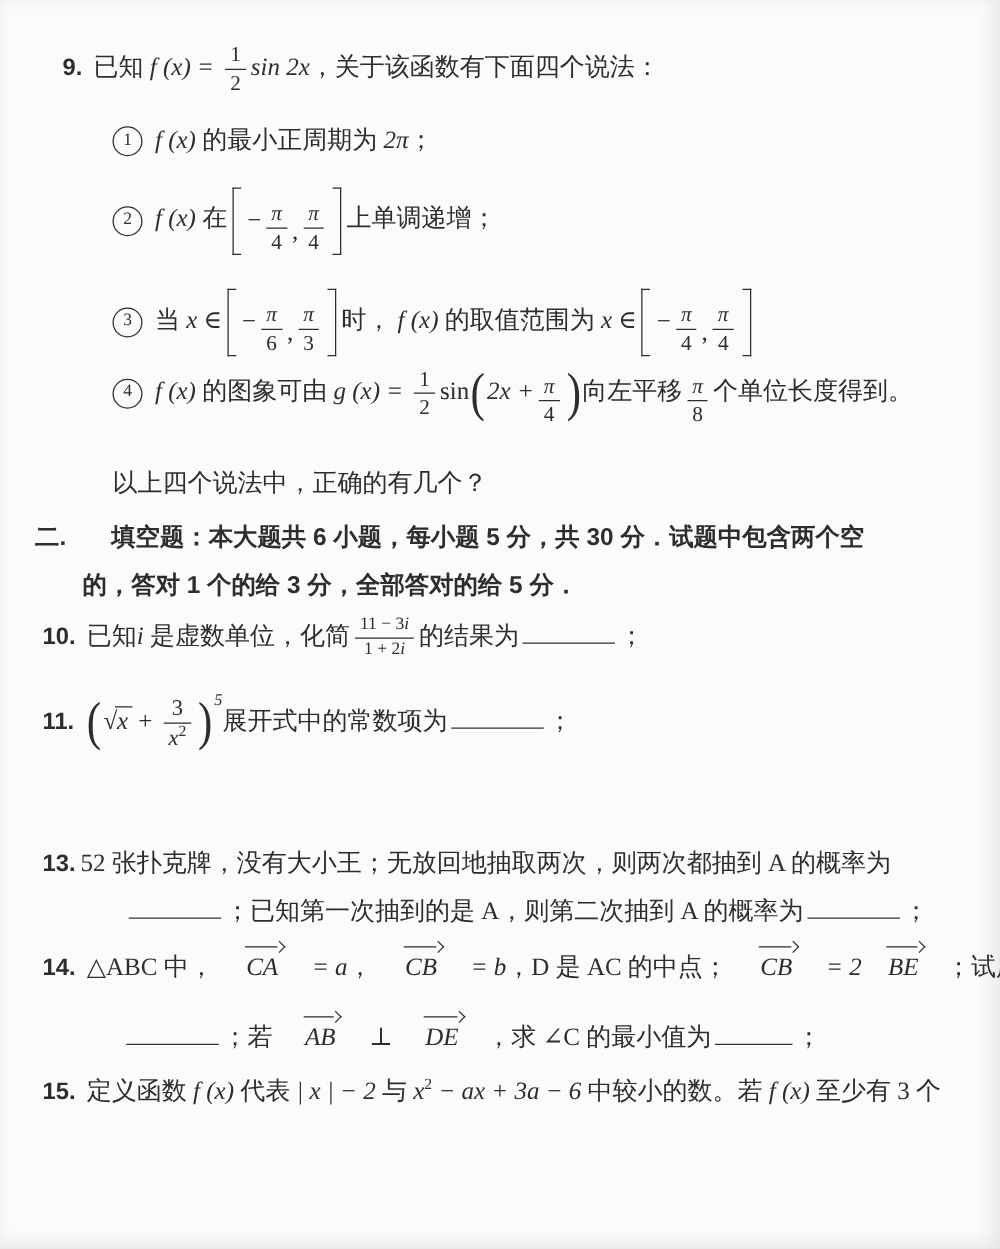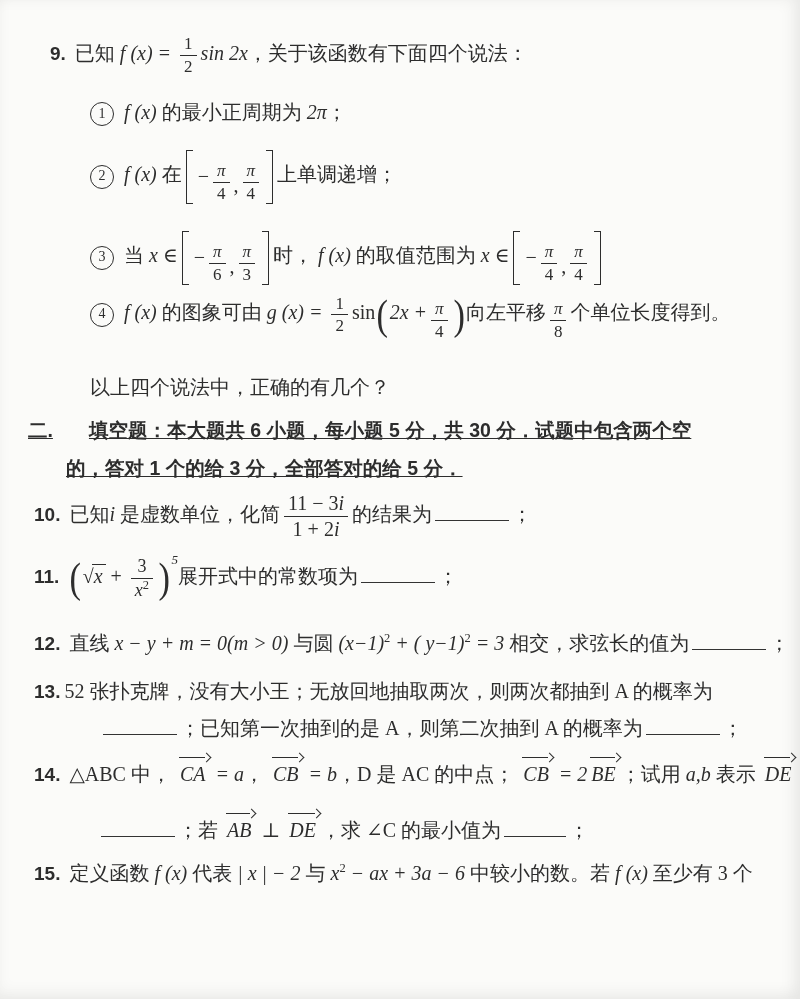--- a/index.html
+++ b/index.html
@@ -8,39 +8,39 @@
     position:relative;width:800px;height:999px;margin:0 auto;
     background:#fbfbf9;color:#2d2d2d;
     font-family:"Liberation Serif","DejaVu Serif",serif;
     box-shadow:inset -8px 0 14px rgba(0,0,0,.05), inset 0 -8px 14px rgba(0,0,0,.04);
     overflow:hidden;
   }
   .line{position:absolute;white-space:nowrap;font-size:20px;line-height:1.35;}
   .qn{font-family:"Liberation Sans","DejaVu Sans",sans-serif;font-weight:700;margin-right:9px;font-size:19px;}
   .t{font-style:normal;margin-top:44px;}
   .m{font-style:italic;margin-top:11px;}
-  .bold{font-weight:700;font-family:"Liberation Sans","DejaVu Sans",sans-serif;font-size:19.5px;text-decoration:underline;}
+  .bold{font-weight:700;font-family:"Liberation Sans","DejaVu Sans",sans-serif;font-size:19.5px;}
   .badge{
     display:inline-flex;align-items:center;justify-content:center;
     width:22px;height:22px;border:1.6px solid currentColor;border-radius:50%;
     font-size:14px;vertical-align:middle;margin-right:10px;flex:none;font-style:normal;
   }
   
   .frac{display:inline-flex;flex-direction:column;align-items:stretch;text-align:center;
         vertical-align:middle;margin:0 4px;line-height:1.05;font-size:17px;}
   .frac .fn{padding:1px 4px 2px;}
   .frac .fd{padding:2px 4px 1px;border-top:1.5px solid currentColor;}
   
   .interval{display:inline-flex;align-items:center;vertical-align:middle;margin:0 4px;padding:2px 0;}
   .bl{width:6px;align-self:stretch;border:1.7px solid currentColor;border-right:0;margin-right:3px;}
   .br{width:6px;align-self:stretch;border:1.7px solid currentColor;border-left:0;margin-left:3px;}
   .icomma{align-self:flex-end;padding-bottom:5px;font-style:normal;}
   .iminus{font-style:normal;padding-left:2px;}
   
-  .vec{position:relative;display:inline-block;font-style:italic;margin:0 3px;padding:3px 2px 0 1px;}
+  .vec{position:relative;display:inline-block;font-style:italic;margin:0 20px;padding:3px 2px 0 1px;}
   .vec .ln{position:absolute;top:-1px;left:0;right:3px;border-top:1.3px solid currentColor;}
   .vec .hd{position:absolute;top:-4.5px;right:-2px;width:6px;height:6px;
            border-top:1.3px solid currentColor;border-right:1.3px solid currentColor;
            transform:rotate(45deg);}
   
   .blank{display:inline-block;width:74px;height:1em;border-bottom:1.6px solid #333;margin:0 3px;}
   .blank.short{width:62px;}
   
   .paren{font-size:215%;font-weight:300;vertical-align:middle;line-height:.85;display:inline-block;
          transform:scaleX(.8);font-style:normal;}
@@ -132,36 +132,33 @@
   </div>
 
   <div class="line bold" style="left:28px;top:417px">
     <span style="margin-right:36px;">二.</span><span>填空题：本大题共 6 小题，每小题 5 分，共 30 分．试题中包含两个空</span>
   </div>
   <div class="line bold" style="left:66px;top:455px">
     <span>的，答对 1 个的给 3 分，全部答对的给 5 分．</span>
   </div>
 
   <div class="line" style="left:34px;top:492px">
-    <span class="qn">10.</span><span class="t">已知</span><span class="m">i</span><span class="t"> 是虚数单位，化简</span><span class="frac" style="font-size:20px;">
+    <span class="qn">10.</span><span class="t">已知</span><span class="m">i</span><span class="t"> 是虚数单位，化简</span><span class="frac" style="font-size:14px;">
         <span class="fn"><span>11 − 3</span><span class="m">i</span></span>
         <span class="fd"><span>1 + 2</span><span class="m">i</span></span>
       </span><span class="t">的结果为</span><span class="blank"></span><span class="t">；</span>
   </div>
 
   <div class="line" style="left:34px;top:556px">
     <span class="qn">11.</span><span class="paren">(</span><span class="sqrt"><span class="sgn">√</span><span class="rd">x</span></span><span class="t"> + </span><span class="frac" style="font-size:18px;">
         <span class="fn">3</span>
         <span class="fd"><span class="m">x</span><span class="sup">2</span></span>
       </span><span class="paren">)</span><span class="psup">5</span><span class="t">展开式中的常数项为</span><span class="blank"></span><span class="t">；</span>
   </div>
 
-  <div class="line" style="left:34px;top:629px">
-    <span class="qn">12.</span><span class="t">直线 </span><span class="m">x − y + m = 0(m &gt; 0)</span><span class="t"> 与圆 </span><span class="m">(x−1)</span><span class="sup">2</span><span class="m"> + ( y−1)</span><span class="sup">2</span><span class="m"> = 3</span><span class="t"> 相交，求弦长的值为</span><span class="blank"></span><span class="t">；</span>
-  </div>
 
   <div class="line" style="left:34px;top:678px">
     <span class="qn" style="margin-right:4px;">13.</span><span class="t">52 张扑克牌，没有大小王；无放回地抽取两次，则两次都抽到 A 的概率为</span>
   </div>
 
   <div class="line" style="left:100px;top:714px">
     <span class="blank"></span><span class="t">；已知第一次抽到的是 A，则第二次抽到 A 的概率为</span><span class="blank"></span><span class="t">；</span>
   </div>
 
   <div class="line" style="left:34px;top:758px">

